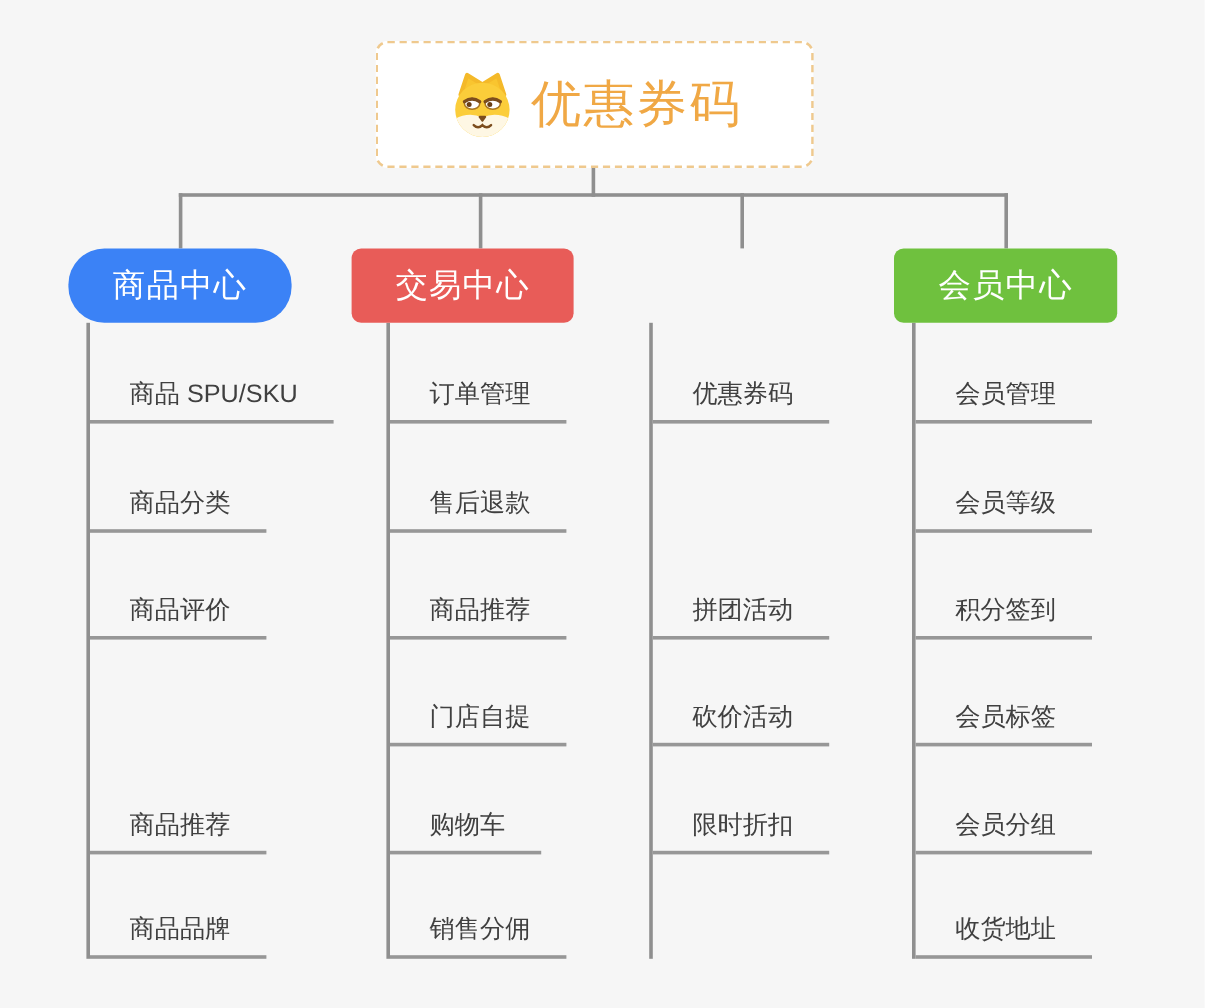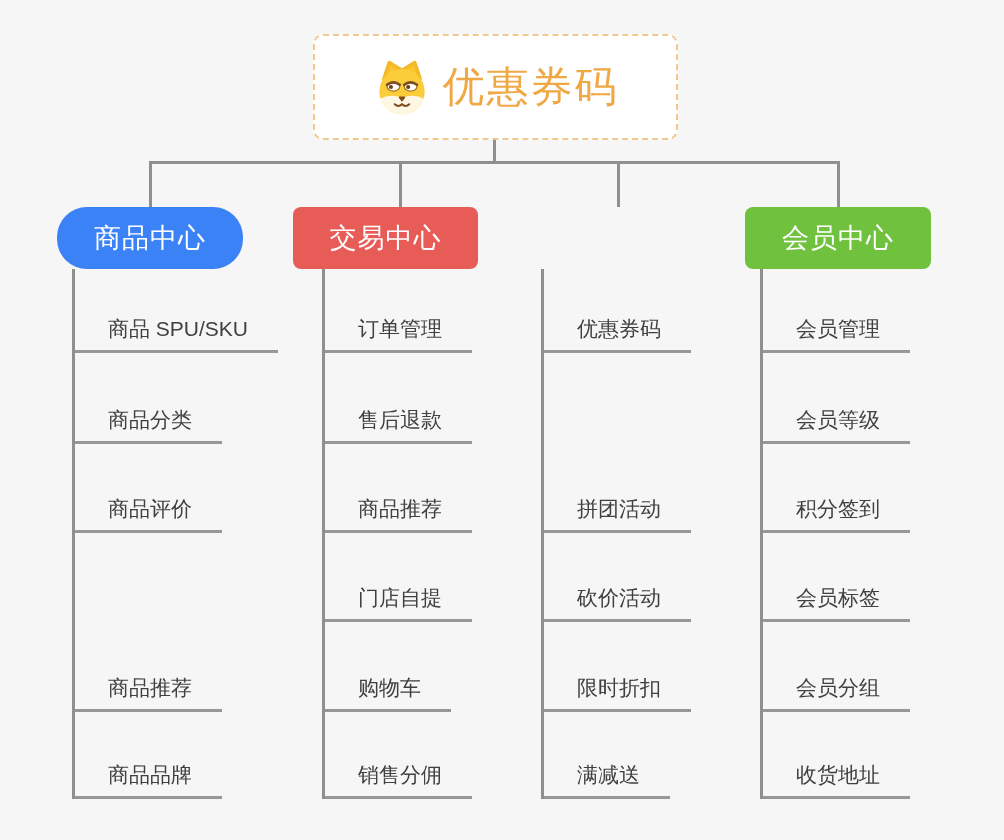--- a/index.html
+++ b/index.html
@@ -151,21 +151,20 @@
   <div class="leaf c2 r2">售后退款</div>
   <div class="leaf c2 r3">商品推荐</div>
   <div class="leaf c2 r4">门店自提</div>
   <div class="leaf c2 r5">购物车</div>
   <div class="leaf c2 r6">销售分佣</div>
 
   <div class="leaf c3 r1">优惠券码</div>
   <div class="leaf c3 r3">拼团活动</div>
   <div class="leaf c3 r4">砍价活动</div>
   <div class="leaf c3 r5">限时折扣</div>
-  <div class="leaf c3 r6">满减送</div>
 
   <div class="leaf c4 r1">会员管理</div>
   <div class="leaf c4 r2">会员等级</div>
   <div class="leaf c4 r3">积分签到</div>
   <div class="leaf c4 r4">会员标签</div>
   <div class="leaf c4 r5">会员分组</div>
   <div class="leaf c4 r6">收货地址</div>
 
 </div>
 

